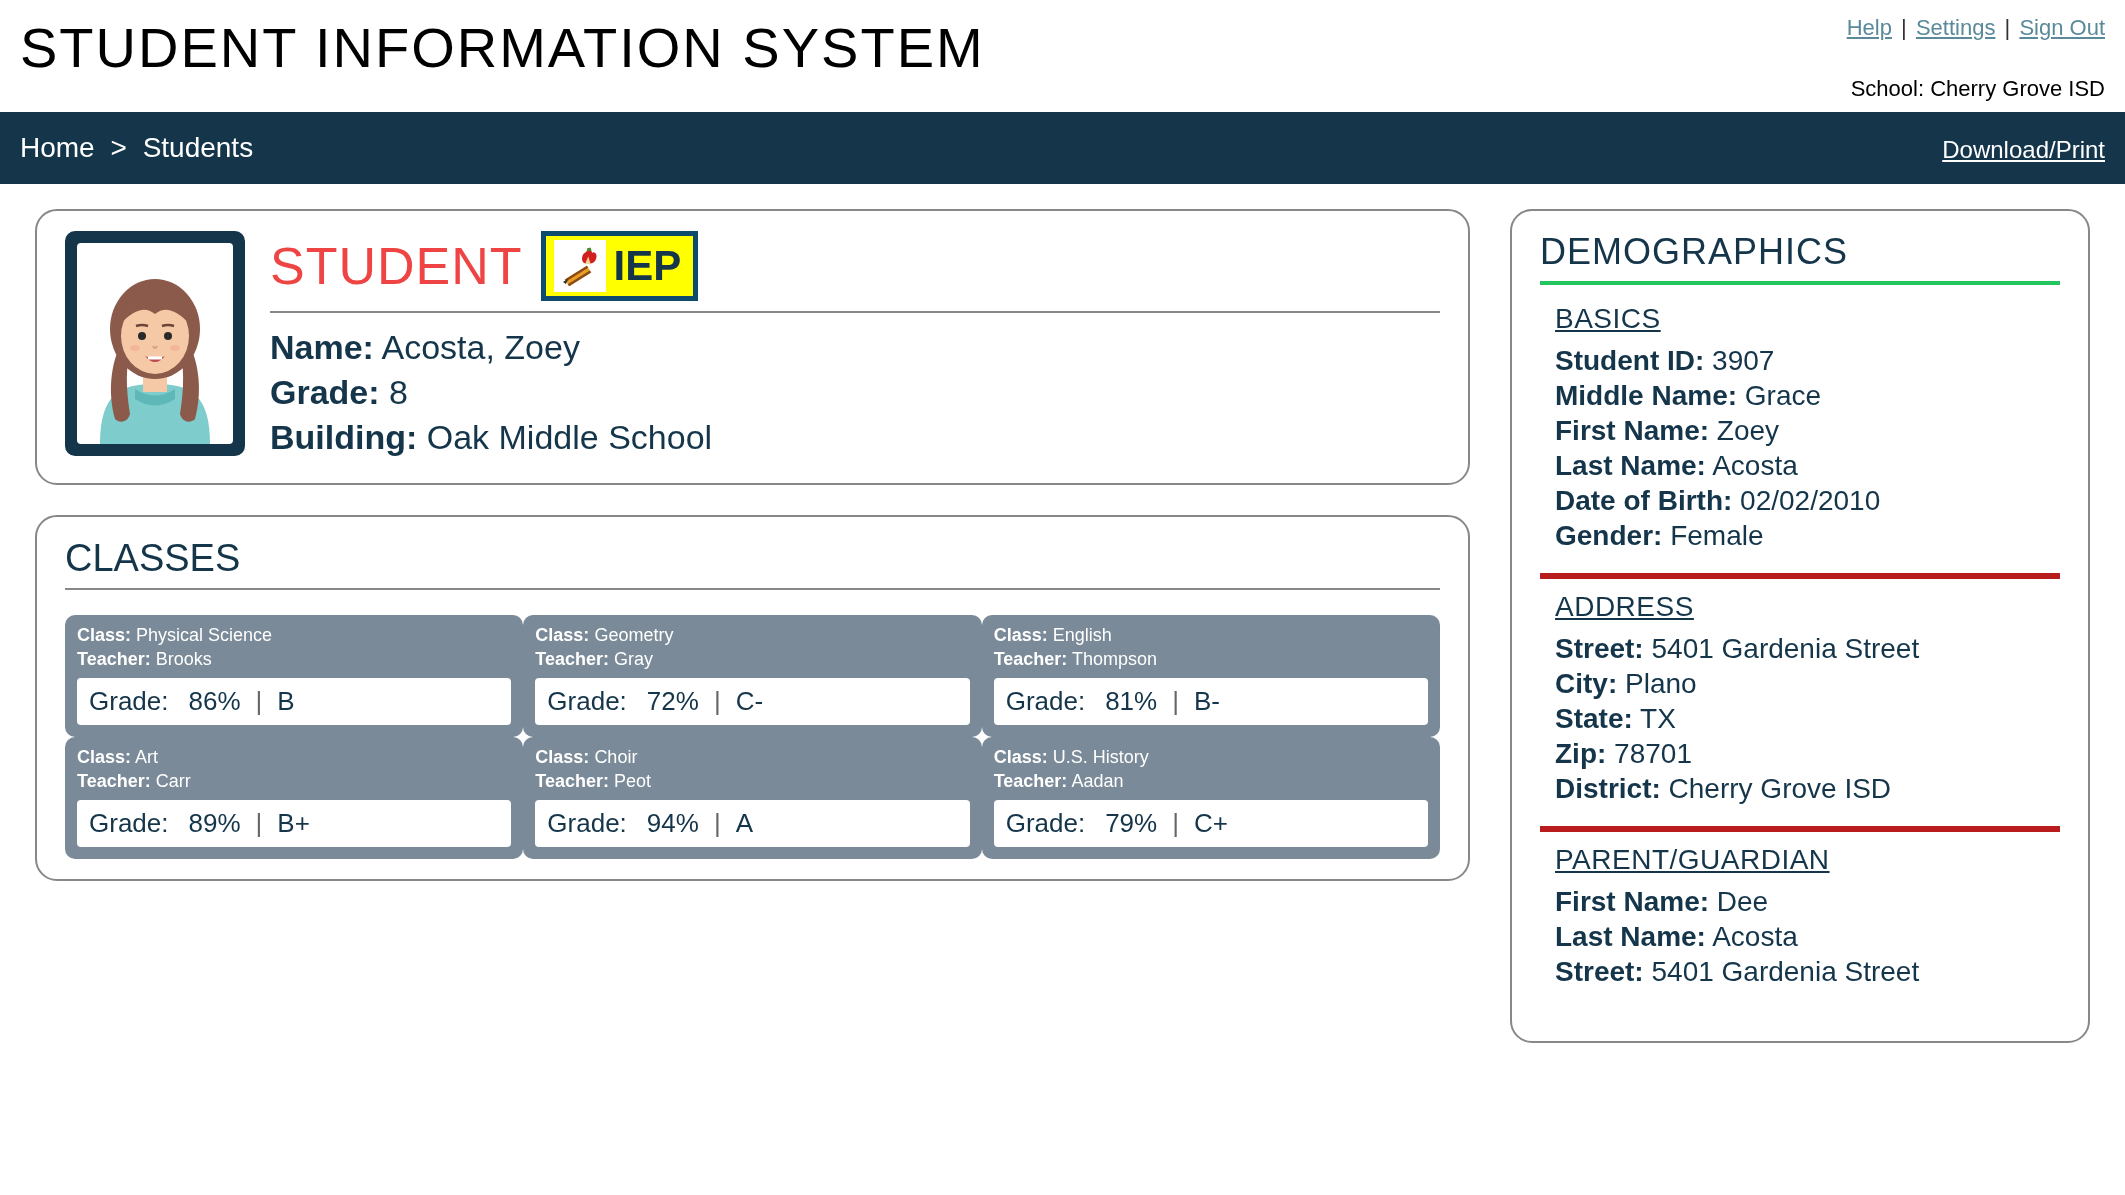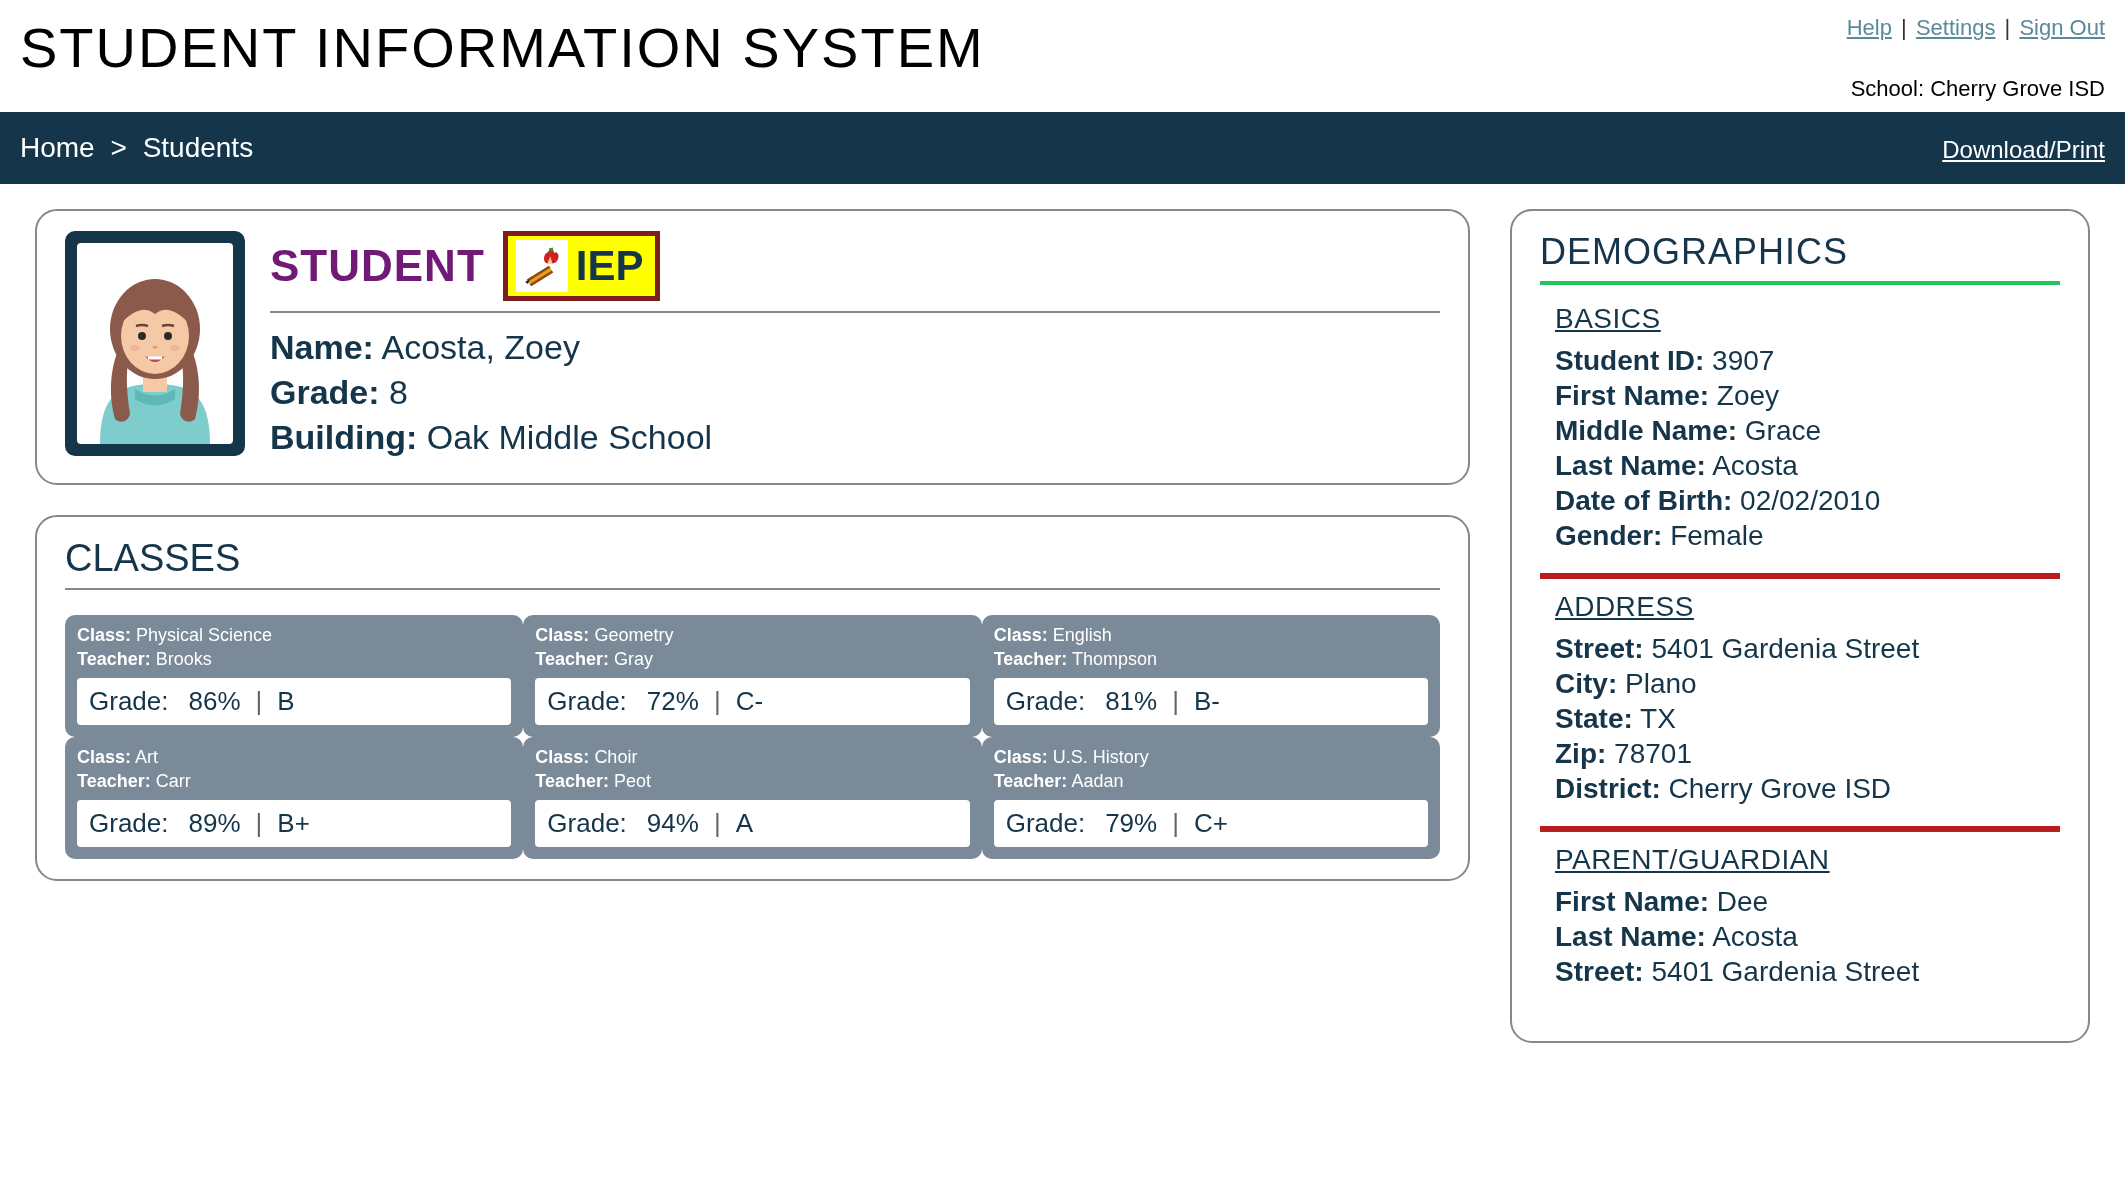--- a/index.html
+++ b/index.html
@@ -24,22 +24,22 @@
     .right-col { width: 580px; }
     
     .panel { border: 2px solid #888; border-radius: 22px; padding: 20px 28px; margin-bottom: 30px; }
     
     .student-panel { display: flex; gap: 25px; align-items: flex-start; }
     .avatar-frame { width: 180px; height: 225px; background: #14354a; border-radius: 10px; padding: 12px; flex-shrink: 0; }
     .avatar-inner { width: 100%; height: 100%; background: #fff; border-radius: 4px; display: flex; align-items: flex-end; justify-content: center; overflow: hidden; }
     
     .student-info { flex: 1; }
     .student-header-row { display: flex; align-items: center; gap: 18px; border-bottom: 2px solid #888; padding-bottom: 10px; margin-bottom: 15px; }
-    .student-heading { font-size: 44px; font-weight: 700; letter-spacing: 1px; color: #701a75; }
-    .iep-badge { border: 5px solid #7f1d1d; background: #ffff00; display: flex; align-items: center; gap: 8px; padding: 4px 12px 4px 8px; }
+    .student-heading { font-size: 52px; font-weight: 400; letter-spacing: 1px; color: #ef4444; }
+    .iep-badge { border: 5px solid #0c4a6e; background: #ffff00; display: flex; align-items: center; gap: 8px; padding: 4px 12px 4px 8px; }
     .iep-icon-box { background: #fff; width: 52px; height: 52px; display: flex; align-items: center; justify-content: center; }
     .iep-text { font-size: 42px; font-weight: 700; color: #14354a; }
     
     .student-detail { font-size: 34px; color: #14354a; margin: 6px 0; }
     .student-detail .label { font-weight: 600; }
     
     .classes-heading { font-size: 38px; font-weight: 400; color: #14354a; border-bottom: 2px solid #888; padding-bottom: 8px; margin-bottom: 25px; }
     
     .class-grid { display: grid; grid-template-columns: repeat(3, 1fr); }
     .class-card { background: #7a8a98; border-radius: 10px; padding: 10px 12px 12px 12px; }
@@ -226,22 +226,22 @@
     </div>
   </div>
 
   <div class="right-col">
     <div class="panel">
       <div class="demo-heading">DEMOGRAPHICS</div>
 
       <div class="demo-section">
         <div class="demo-subheading">BASICS</div>
         <div class="demo-row"><span class="label">Student ID:</span> <span>3907</span></div>
+        <div class="demo-row"><span class="label">Middle Name:</span> <span>Grace</span></div>
         <div class="demo-row"><span class="label">First Name:</span> <span>Zoey</span></div>
-        <div class="demo-row"><span class="label">Middle Name:</span> <span>Grace</span></div>
         <div class="demo-row"><span class="label">Last Name:</span> <span>Acosta</span></div>
         <div class="demo-row"><span class="label">Date of Birth:</span> <span>02/02/2010</span></div>
         <div class="demo-row"><span class="label">Gender:</span> <span>Female</span></div>
       </div>
 
       <div class="demo-section">
         <div class="demo-subheading">ADDRESS</div>
         <div class="demo-row"><span class="label">Street:</span> <span>5401 Gardenia Street</span></div>
         <div class="demo-row"><span class="label">City:</span> <span>Plano</span></div>
         <div class="demo-row"><span class="label">State:</span> <span>TX</span></div>

